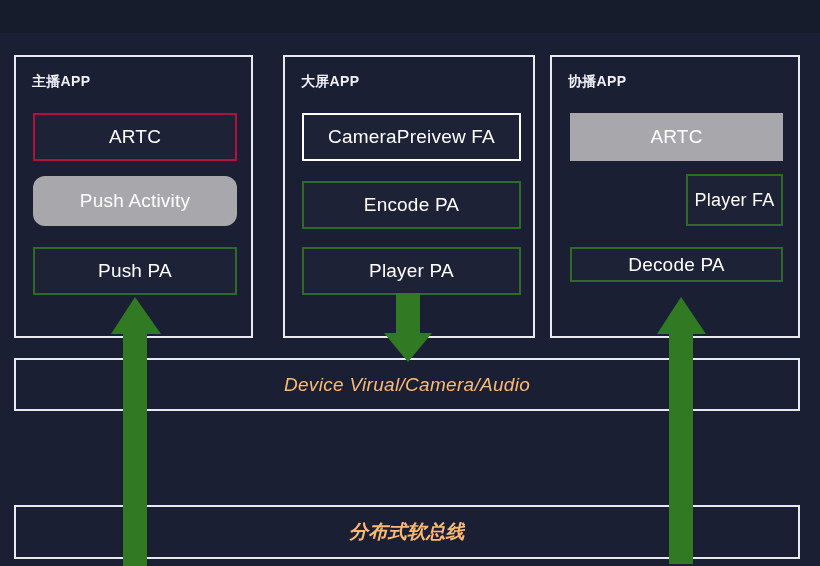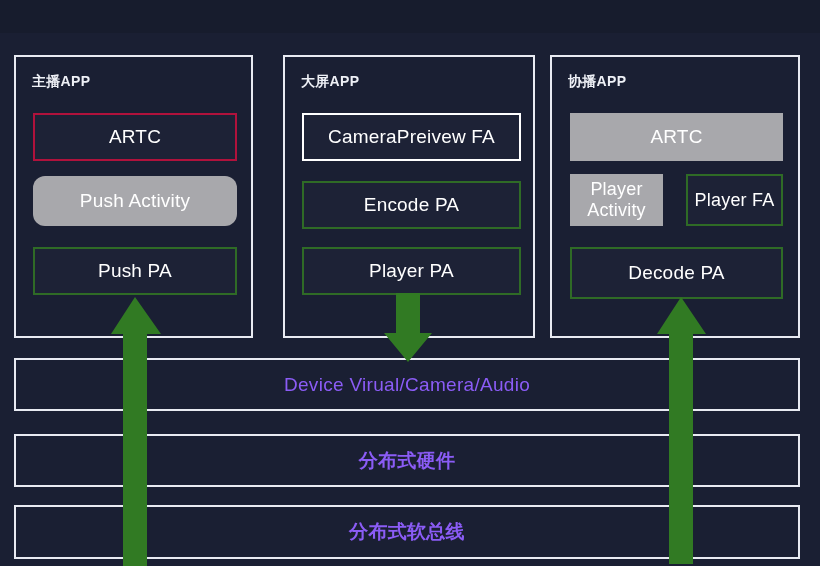--- a/index.html
+++ b/index.html
@@ -68,23 +68,24 @@
 
   
   .layer {
     position: absolute;
     box-sizing: border-box;
     border: 2px solid #e8eaf2;
     background: transparent;
     display: flex;
     align-items: center;
     justify-content: center;
-    color: #8b5cf6;
+    color: #fdba74;
     font-size: 19px;
     letter-spacing: 0.3px;
+    font-style: italic;
   }
   .layer-label-cn { font-weight: 700; }
 
   
   .arrow {
     position: absolute;
   }
 </style>
 </head>
 <body>
@@ -123,40 +124,34 @@
     </div>
   </div>
 
   <div class="panel" style="left:550px; top:22px; width:250px; height:283px;">
     <div class="panel-title">协播APP</div>
 
     <div class="box gray" style="left:18px; top:56px; width:213px; height:48px;">
       <span>ARTC</span>
     </div>
 
-    <div class="box gray" style="left:18px; top:117px; width:93px; height:52px; font-size:18px;">
-      <span>Player Activity</span>
-    </div>
 
     <div class="box green" style="left:134px; top:117px; width:97px; height:52px; font-size:18px;">
       <span>Player FA</span>
     </div>
 
-    <div class="box green" style="left:18px; top:190px; width:213px; height:52px;">
+    <div class="box green" style="left:18px; top:190px; width:213px; height:35px;">
       <span>Decode PA</span>
     </div>
   </div>
 
   <div class="layer" style="left:14px; top:325px; width:786px; height:53px;">
     <span>Device Virual/Camera/Audio</span>
   </div>
 
-  <div class="layer" style="left:14px; top:401px; width:786px; height:53px;">
-    <span class="layer-label-cn">分布式硬件</span>
-  </div>
 
   <div class="layer" style="left:14px; top:472px; width:786px; height:54px;">
     <span class="layer-label-cn">分布式软总线</span>
   </div>
 
   <svg class="arrow" style="left:108px; top:260px; width:56px; height:278px;" viewBox="0 0 56 278">
     <polygon points="27,4 53,41 39,41 39,274 15,274 15,41 3,41" fill="#317a23"></polygon>
   </svg>
 
   <svg class="arrow" style="left:382px; top:258px; width:52px; height:74px;" viewBox="0 0 52 74">

